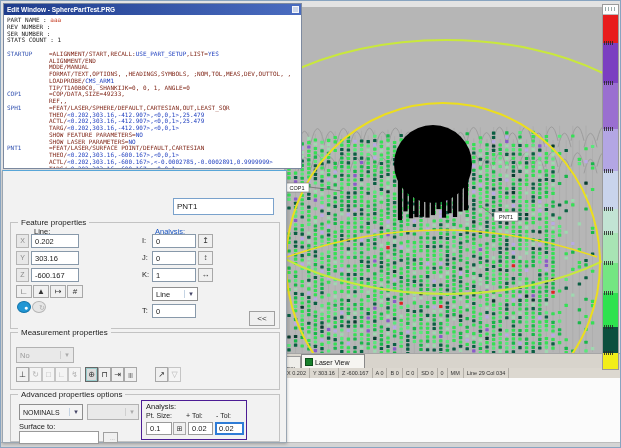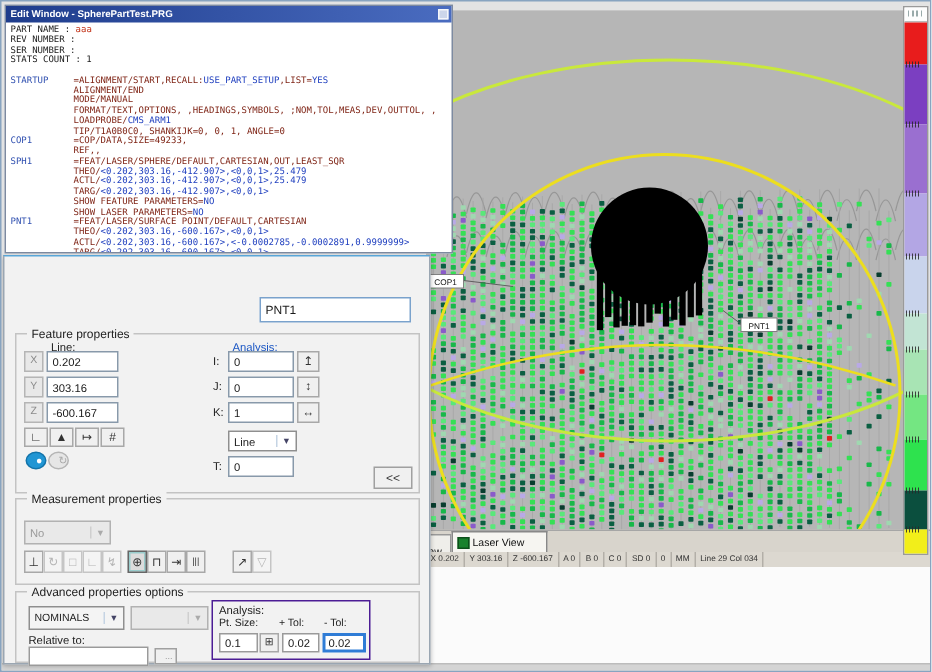--- a/index.html
+++ b/index.html
@@ -2292,21 +2292,21 @@
     <div class="fset" style="left:7px;top:223px;width:270px;height:48px;">
       <span class="legend">Advanced properties options</span>
       <div class="cmb plain" style="left:8px;top:9px;width:64px;height:16px;font-size:7px;background:#f4f4f4;">
         <span class="cmb-label">NOMINALS</span>
         <span class="cmb-arr">▾</span>
       </div>
       <div class="cmb gray" style="left:76px;top:9px;width:52px;height:16px;">
         <span class="cmb-label"></span>
         <span class="cmb-arr">▾</span>
       </div>
-      <span class="slabel" style="left:8px;top:27px;">Relative to:</span>
+      <span class="slabel" style="left:8px;top:27px;">Surface to:</span>
       <input class="in" style="left: 8px; top: 36px; width: 80px; height: 13px; border-color: rgb(154, 154, 154);" readonly="" value="">
       <button class="btn" style="left:92px;top:37px;width:15px;height:11px;font-size:6px;color:#999;">...</button>
 
       <div id="analysisbox" style="left:130px;top:5px;width:106px;height:40px;">
         <span class="slabel" style="left:4px;top:1px;">Analysis:</span>
         <span class="slabel" style="left:4px;top:11px;font-size:7px;">Pt. Size:</span>
         <span class="slabel" style="left:44px;top:11px;font-size:7px;">+ Tol:</span>
         <span class="slabel" style="left:74px;top:11px;font-size:7px;">- Tol:</span>
         <input class="in" style="left: 4px; top: 21px; width: 26px; height: 13px; border-color: rgb(154, 154, 154);" readonly="" value="0.1">
         <button class="ico" style="left:31px;top:21px;width:13px;height:13px;font-size:7px;">⊞</button>

